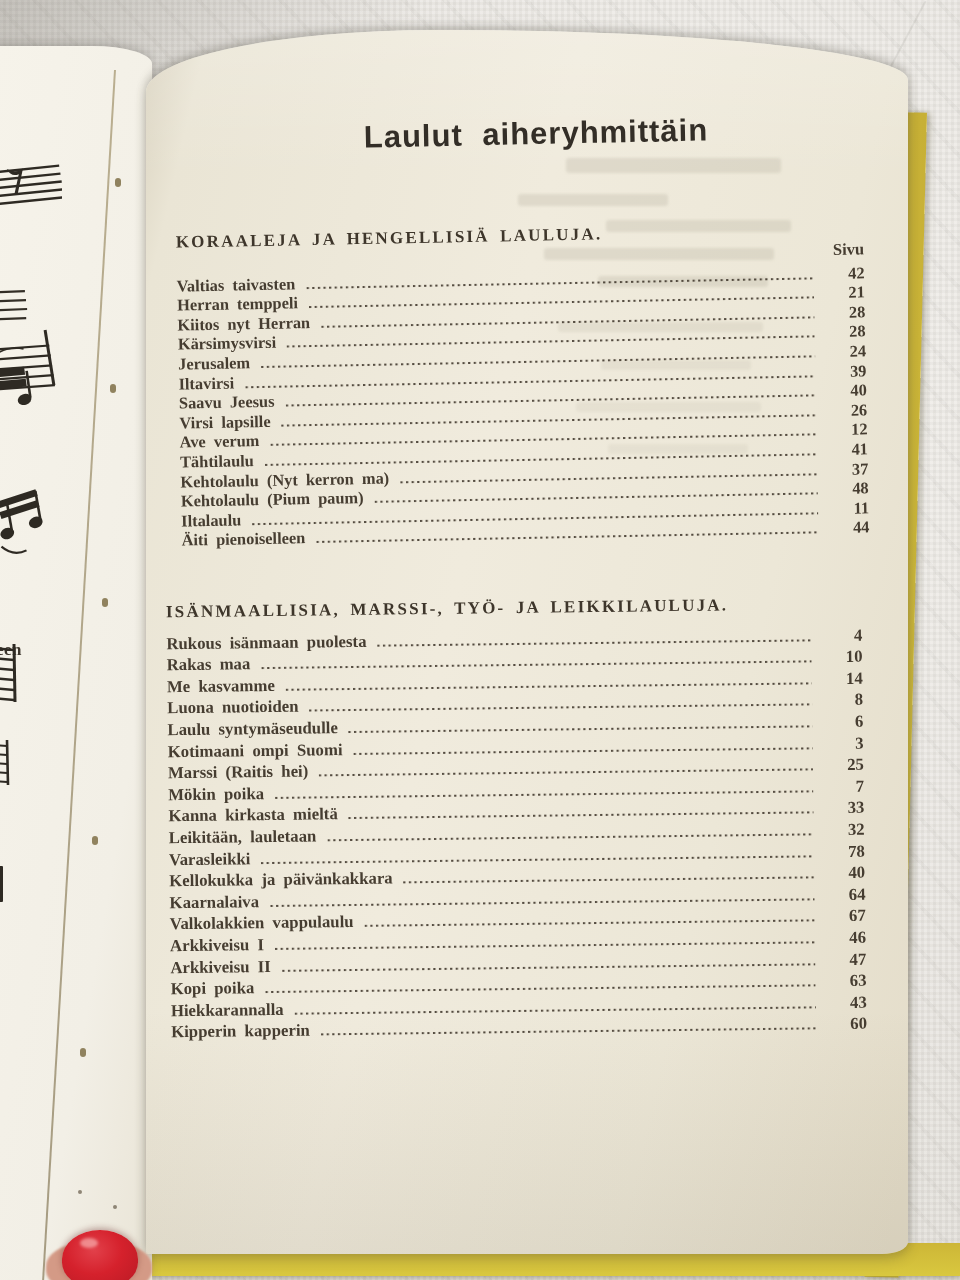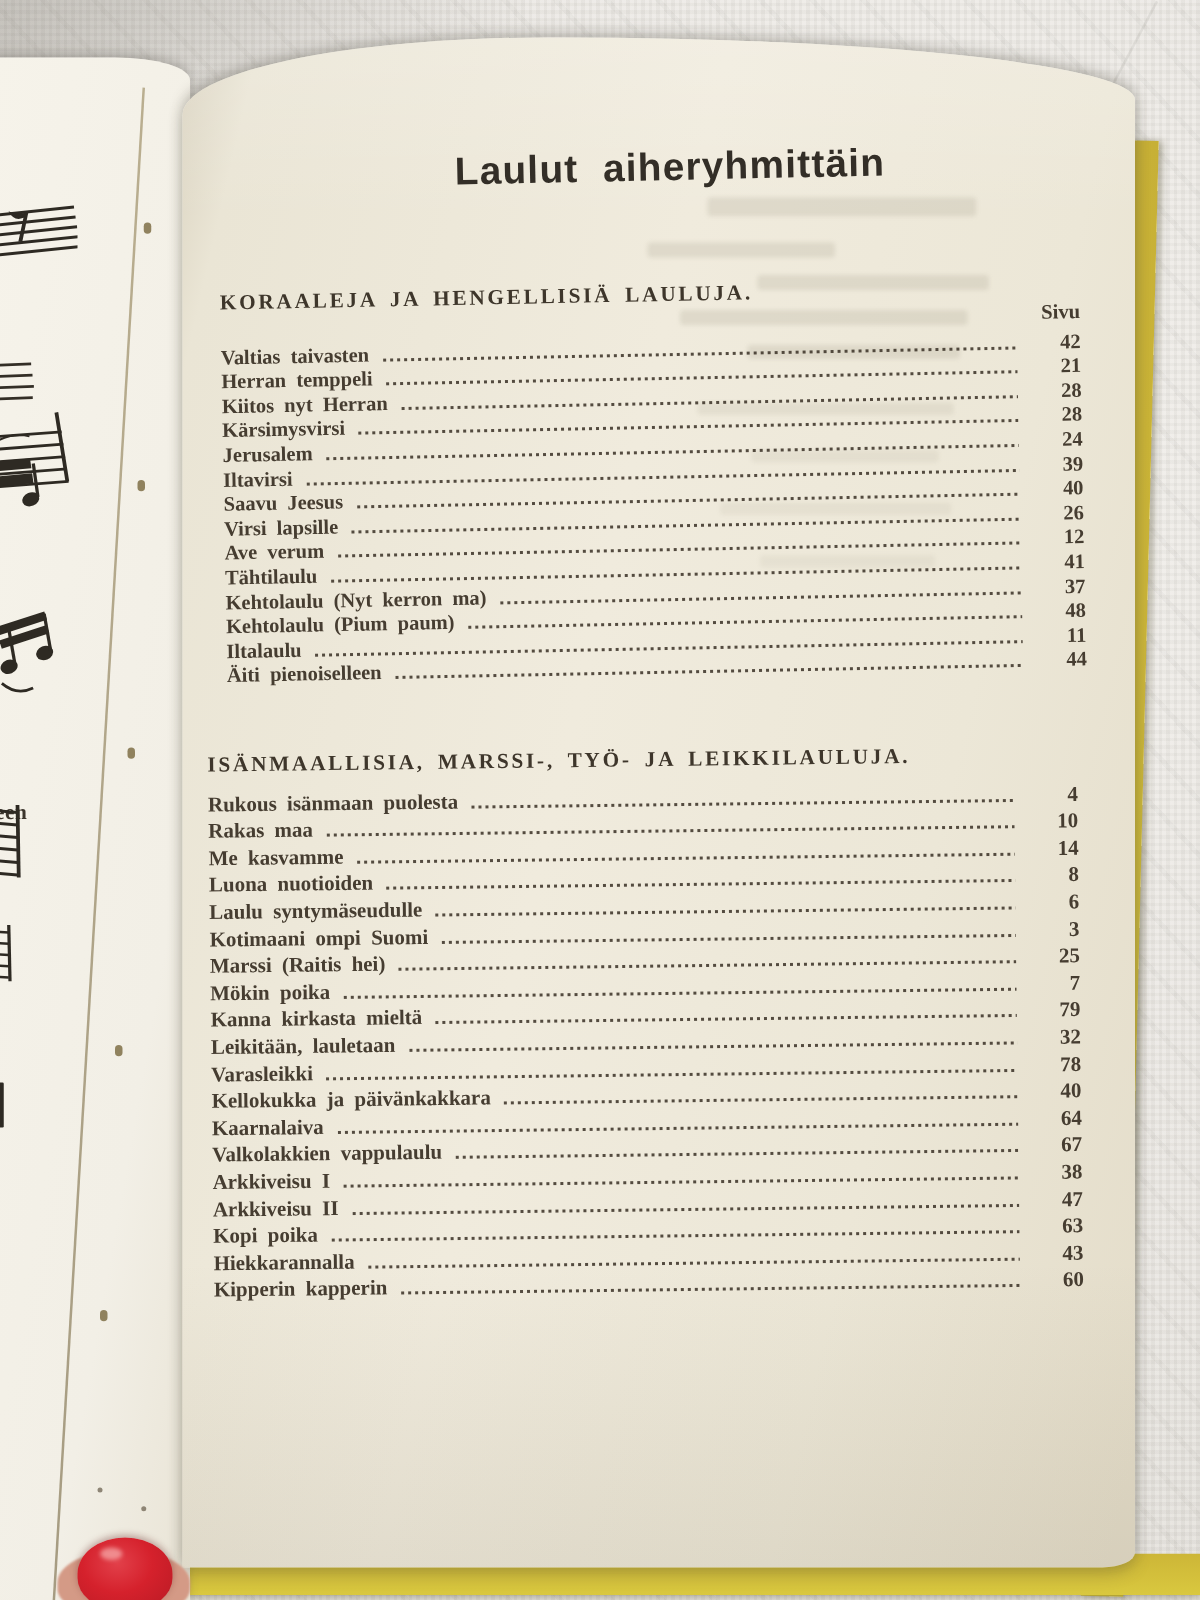--- a/index.html
+++ b/index.html
@@ -354,21 +354,21 @@
 
           <div class="row">
             <span class="t">Mökin poika</span>
             <span class="leader"></span>
             <span class="p">7</span>
           </div>
 
           <div class="row">
             <span class="t">Kanna kirkasta mieltä</span>
             <span class="leader"></span>
-            <span class="p">79</span>
+            <span class="p">33</span>
           </div>
 
           <div class="row">
             <span class="t">Leikitään, lauletaan</span>
             <span class="leader"></span>
             <span class="p">32</span>
           </div>
 
           <div class="row">
             <span class="t">Varasleikki</span>
@@ -390,21 +390,21 @@
 
           <div class="row">
             <span class="t">Valkolakkien vappulaulu</span>
             <span class="leader"></span>
             <span class="p">67</span>
           </div>
 
           <div class="row">
             <span class="t">Arkkiveisu I</span>
             <span class="leader"></span>
-            <span class="p">38</span>
+            <span class="p">46</span>
           </div>
 
           <div class="row">
             <span class="t">Arkkiveisu II</span>
             <span class="leader"></span>
             <span class="p">47</span>
           </div>
 
           <div class="row">
             <span class="t">Kopi poika</span>

